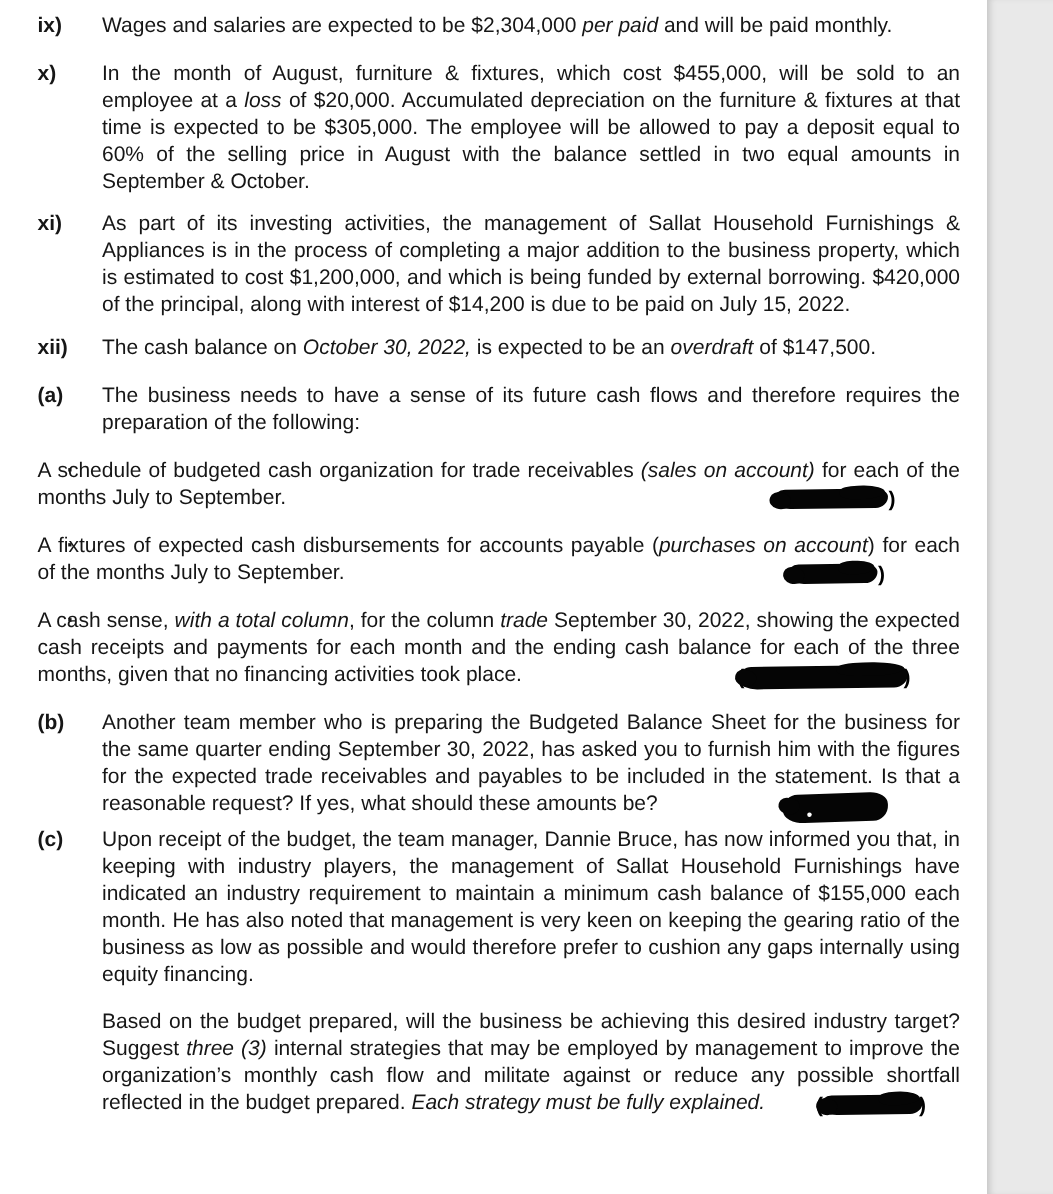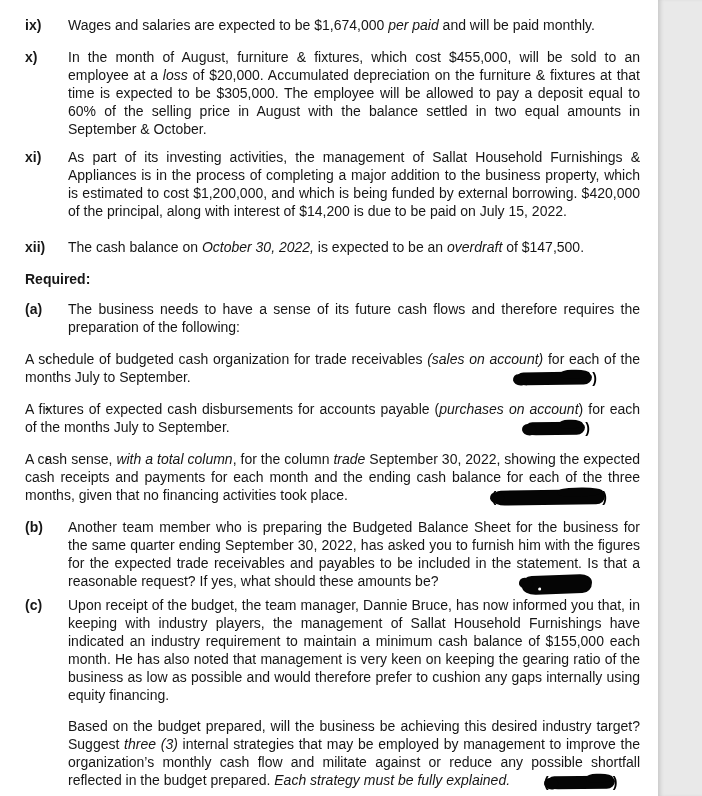--- a/index.html
+++ b/index.html
@@ -16,21 +16,21 @@
   }
   .edge-strip {
     position: absolute; top: 0; right: 0;
     width: 44px; height: 796px;
     background: #e9e9e9;
     box-shadow: inset 4px 0 4px -2px #c6c6c6;
   }
   .content {
     position: absolute; left: 0; top: 0;
     width: 541px;
-    padding-top: 16px;
+    padding-top: 7px;
   }
   .block {
     position: relative;
     margin-left: 25px;
     width: 615px;
   }
   .block .label {
     position: absolute; left: 0; top: 0;
     font-weight: bold;
   }
@@ -41,21 +41,21 @@
 
   .bullet-item { position: relative; margin-left: 25px; width: 615px; }
   .bullet-glyph {
     position: absolute; left: 20px; top: 0;
     font-size: 9px; line-height: 18px;
   }
 
   
   .m-ix  { margin-bottom: 14px; }
   .m-x   { margin-bottom: 10px; }
-  .m-xi  { margin-bottom: 18px; }
+  .m-xi  { margin-bottom: 11px; }
   .m-xii { margin-bottom: 14px; }
   .m-req { margin-bottom: 12px; }
   .m-a   { margin-bottom: 6px; }
   .m-b1  { margin-bottom: 7px; }
   .m-b2  { margin-bottom: 11px; }
   .m-b3  { margin-bottom: 11px; }
   .m-pb  { margin-bottom: 6px; }
   .m-c1  { margin-bottom: 13px; }
 
   
@@ -120,39 +120,38 @@
   }
   .r-inline .blob { width: 68px; margin: 0 -2px; }
 </style>
 </head>
 <body>
 
 <div class="content">
 
   <div class="block m-ix">
     <span class="label">ix)</span>
-    <p class="text jt"><span>Wages and salaries are expected to be $1,674,000 </span><span class="it">per paid</span><span> and will be paid monthly.</span></p>
+    <p class="text jt"><span>Wages and salaries are expected to be $2,304,000 </span><span class="it">per paid</span><span> and will be paid monthly.</span></p>
   </div>
 
   <div class="block m-x">
     <span class="label">x)</span>
     <p class="text jt"><span>In the month of August, furniture &amp; fixtures, which cost $455,000, will be sold to an employee at a </span><span class="it">loss</span><span> of $20,000. Accumulated depreciation on the furniture &amp; fixtures at that time is expected to be $305,000. The employee will be allowed to pay a deposit equal to 60% of the selling price in August with the balance settled in two equal amounts in September &amp; October.</span></p>
   </div>
 
   <div class="block m-xi">
     <span class="label">xi)</span>
     <p class="text jt"><span>As part of its investing activities, the management of Sallat Household Furnishings &amp; Appliances is in the process of completing a major addition to the business property, which is estimated to cost $1,200,000, and which is being funded by external borrowing. $420,000 of the principal, along with interest of $14,200 is due to be paid on July 15, 2022.</span></p>
   </div>
 
   <div class="block m-xii">
     <span class="label">xii)</span>
     <p class="text"><span>The cash balance on </span><span class="it">October 30, 2022,</span><span> is expected to be an </span><span class="it">overdraft</span><span> of $147,500.</span></p>
   </div>
 
-  <div class="heading m-req">Required:</div>
 
   <div class="block m-a">
     <span class="label">(a)</span>
     <p class="text jt"><span>The business needs to have a sense of its future cash flows and therefore requires the preparation of the following:</span></p>
   </div>
 
   <div class="bullet-item m-b1">
     <span class="bullet-glyph">▪</span>
     <p class="text jt"><span>A schedule of budgeted cash organization for trade receivables </span><span class="it">(sales on account)</span><span> for each of the months July to September.</span></p>
     <span class="redaction r-b1">

